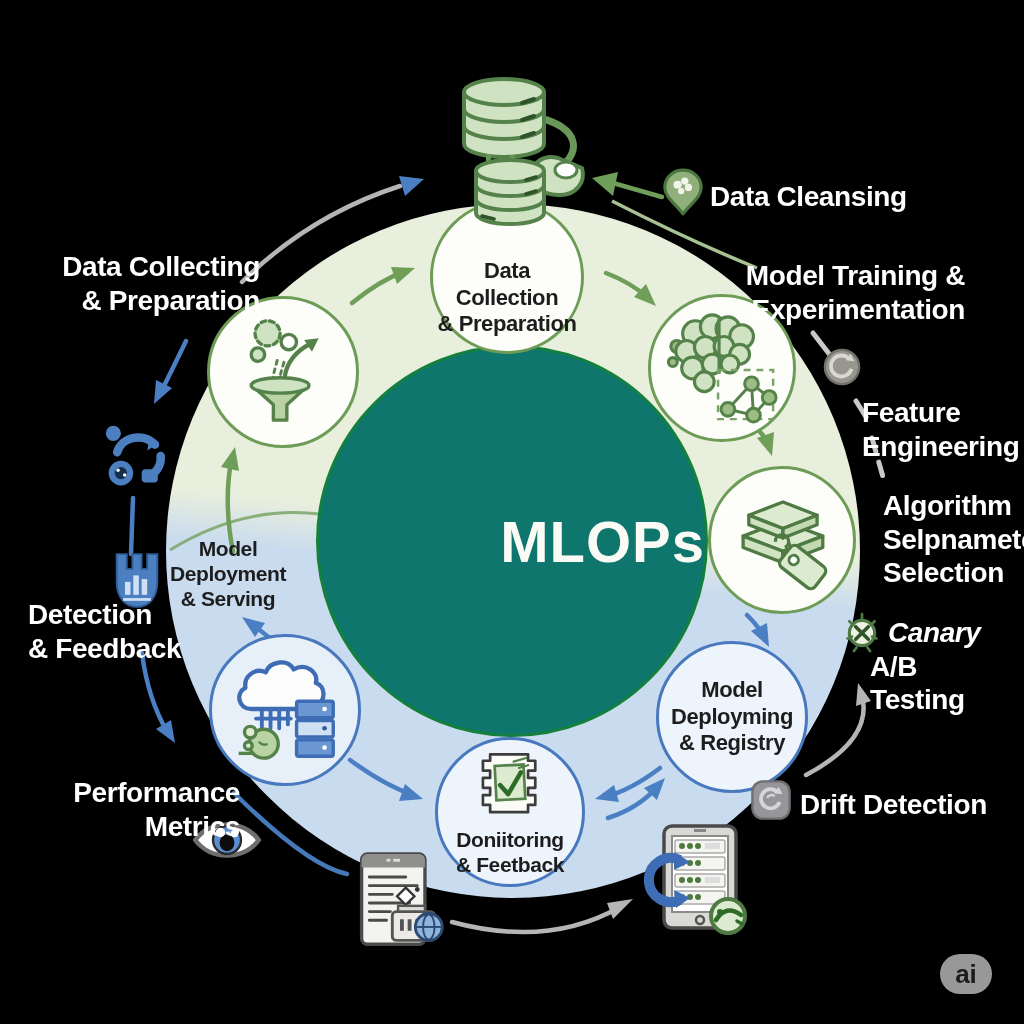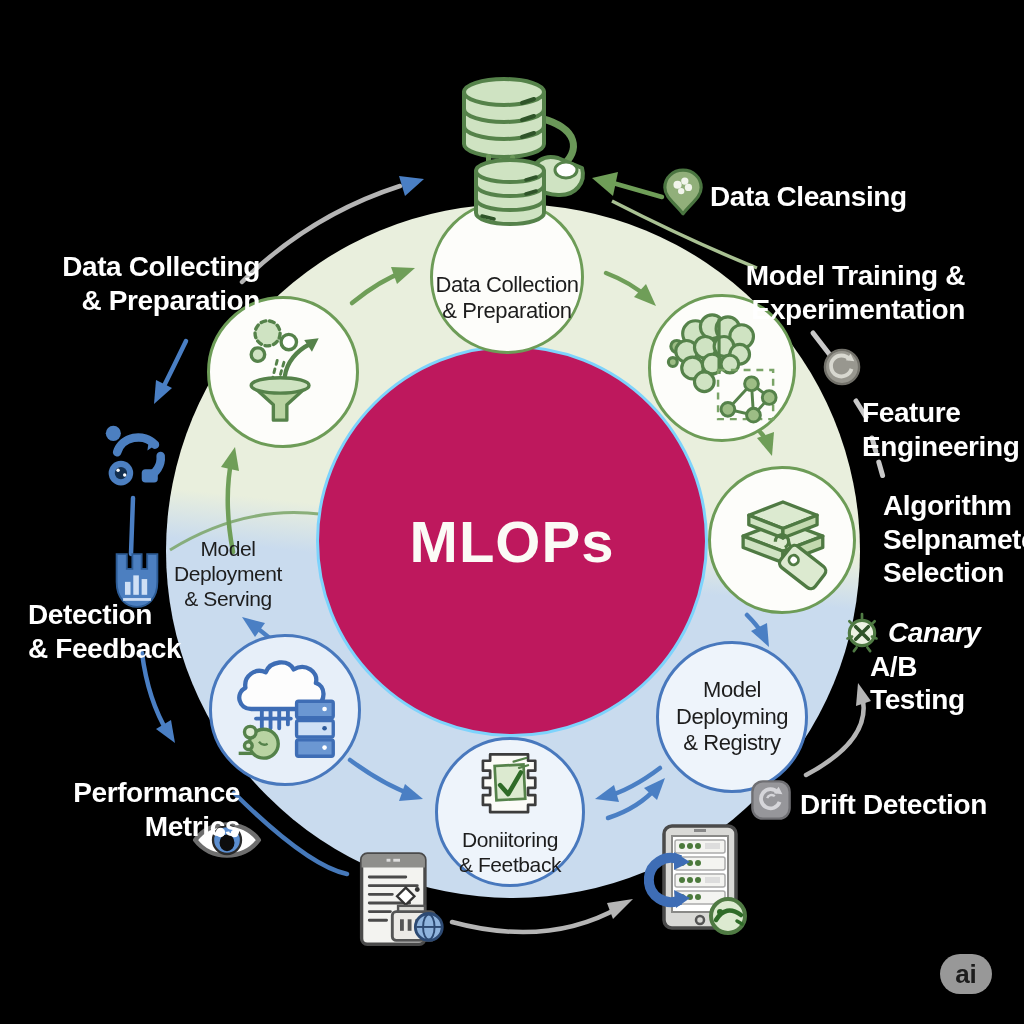--- a/index.html
+++ b/index.html
@@ -3,27 +3,27 @@
 <meta charset="utf-8">
 <style>
   * { margin:0; padding:0; box-sizing:border-box; }
   html,body { width:1024px; height:1024px; background:#000; }
   #stage { position:relative; width:1024px; height:1024px; background:#000; overflow:hidden;
            font-family:"Liberation Sans", sans-serif; }
   .abs { position:absolute; }
   .ring { position:absolute; left:166px; top:204px; width:694px; height:694px; border-radius:50%;
           background:linear-gradient(186deg,#e9efdd 0%,#e9efdd 46.5%,#c9dbee 53%,#c9dbee 100%); }
   .inner { position:absolute; left:316px; top:345px; width:392px; height:392px; border-radius:50%;
-           background:#be185d; border:3px solid #7dd3fc; display:flex; align-items:center; justify-content:center; }
+           background:#0f766e; border:3px solid #15803d; display:flex; align-items:center; justify-content:flex-end; }
   .center-title { color:#fbfbf6; font-size:58px; font-weight:800; letter-spacing:1px; }
   .node { position:absolute; border-radius:50%; display:flex; flex-direction:column;
           align-items:center; justify-content:center; text-align:center; }
   .node.green { background:#fdfdfa; border:3.5px solid #6d9c57; }
   .node.blue  { background:#eef4fb; border:3.5px solid #4878bd; }
-  .ntext { color:#1d1d1d; font-size:22px; font-weight:400; line-height:1.2; letter-spacing:-0.4px; text-align:center; }
+  .ntext { color:#1d1d1d; font-size:22px; font-weight:700; line-height:1.2; letter-spacing:-0.4px; text-align:center; }
   .ntext span { display:block; }
   .olabel { position:absolute; color:#fff; font-size:28px; font-weight:700; line-height:1.2; letter-spacing:-0.4px; }
   .olabel span { display:block; }
   .center-text { text-align:right; }
   svg.overlay { position:absolute; left:0; top:0; pointer-events:none; }
   .watermark { position:absolute; left:940px; top:954px; width:52px; height:40px; border-radius:20px;
                background:#989898; color:#1c1c1c; font-size:26px; font-weight:700;
                display:flex; align-items:center; justify-content:center; }
 </style>
 </head>

